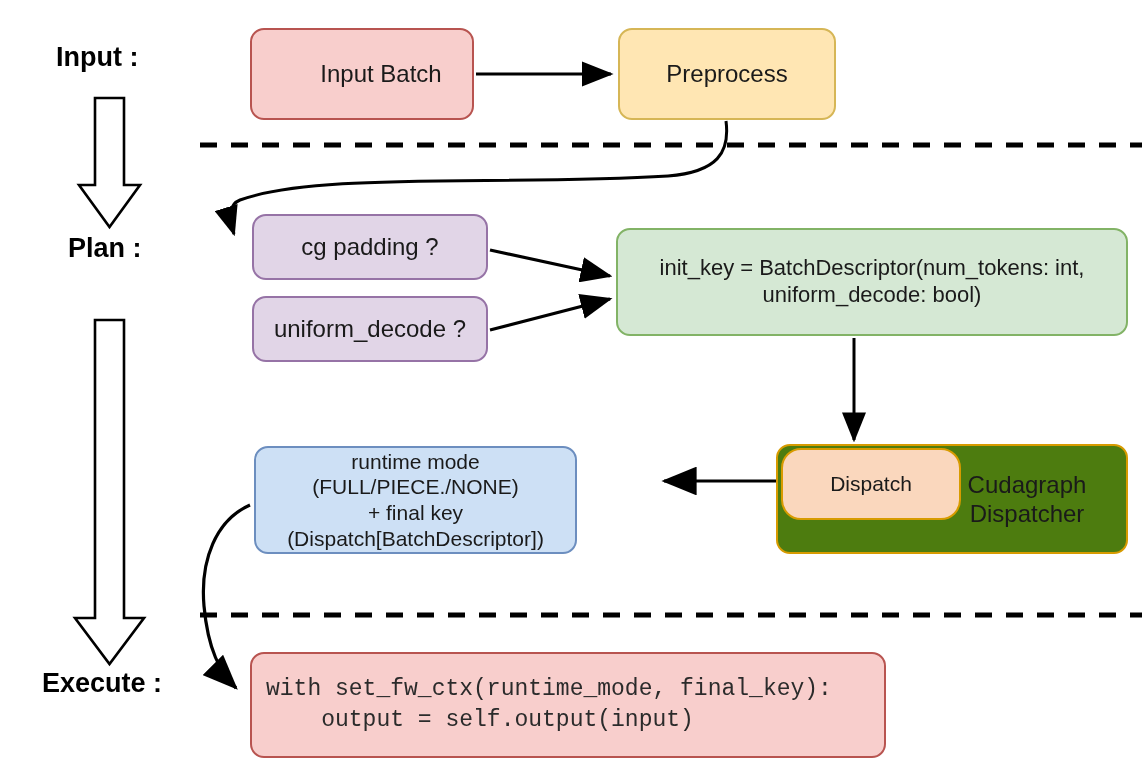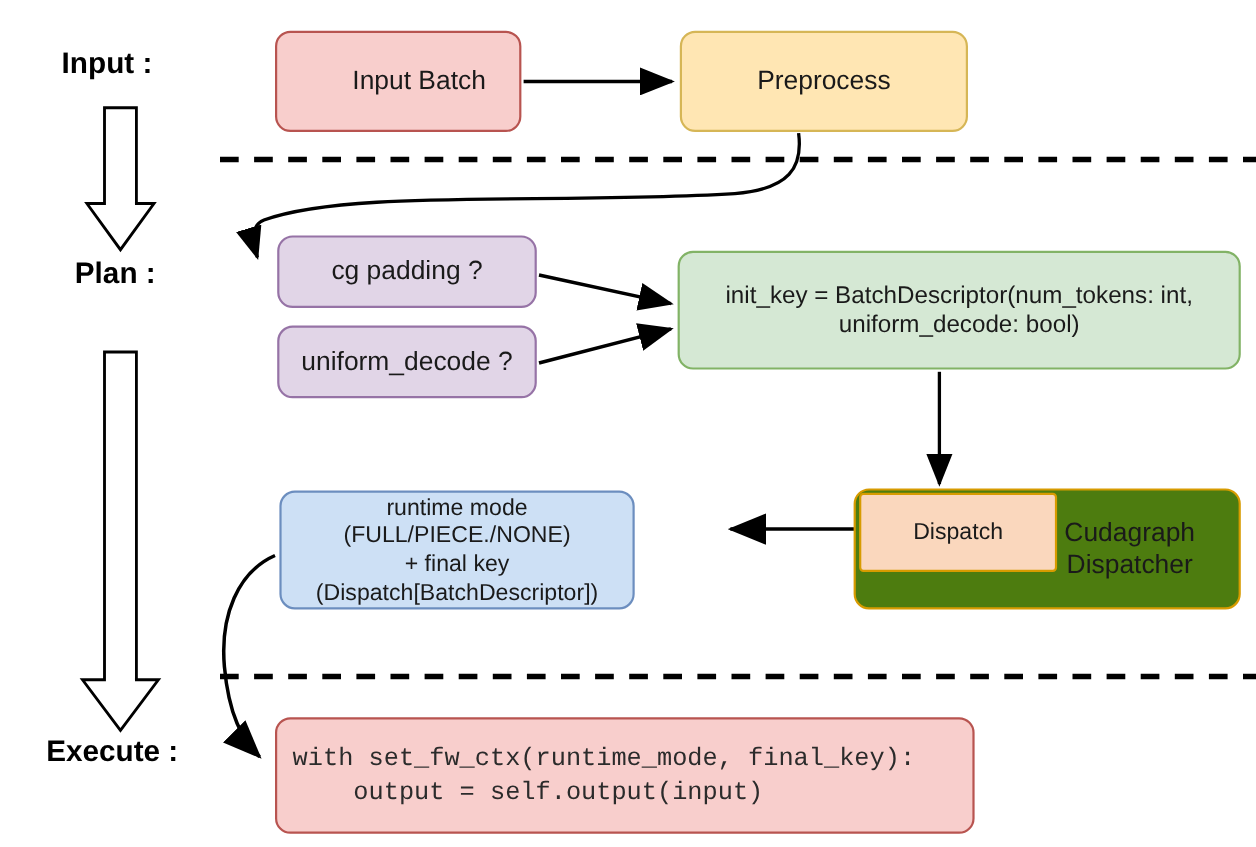--- a/index.html
+++ b/index.html
@@ -54,21 +54,21 @@
     justify-content: flex-start;
     text-align: left;
     white-space: pre;
     padding-left: 14px;
     line-height: 1.35;
     color: #2b2b2b;
   }
 
   
   #node-input-batch { left: 222px; top: 28px;  width: 224px; height: 92px;  font-size: 24px; padding-left: 38px; }
-  #node-preprocess  { left: 590px; top: 28px;  width: 262px; height: 92px;  font-size: 24px; }
+  #node-preprocess  { left: 590px; top: 28px;  width: 218px; height: 92px;  font-size: 24px; }
   #node-cg-padding  { left: 224px; top: 214px; width: 236px; height: 66px;  font-size: 24px; }
   #node-uniform-dec { left: 224px; top: 296px; width: 236px; height: 66px;  font-size: 24px; }
   #node-init-key    { left: 588px; top: 228px; width: 512px; height: 108px; font-size: 22px; padding: 0 12px; }
   #node-dispatcher  { left: 748px; top: 444px; width: 352px; height: 110px; font-size: 24px; padding-left: 150px; }
   #node-dispatch    { left: 753px; top: 448px; width: 180px; height: 72px;  font-size: 21px; }
   #node-runtime     { left: 226px; top: 446px; width: 323px; height: 108px; font-size: 21px; }
   #node-code        { left: 222px; top: 652px; width: 636px; height: 106px; }
 </style>
 </head>
 <body>
@@ -132,21 +132,21 @@
       <span>init_key = BatchDescriptor(num_tokens: int,</span><br>
       <span>uniform_decode: bool)</span>
     </span>
   </div>
 
   <div class="node" id="node-dispatcher" style="background:#4d7c0f; border-color:#d79b00; white-space:pre-line;">
     <span>Cudagraph
 Dispatcher</span>
   </div>
 
-  <div class="node" id="node-dispatch" style="background:#fad7bd; border-color:#d79b00; border-radius:4px;">
+  <div class="node" id="node-dispatch" style="background:#fad7bd; border-color:#d79b00; border-radius:20px;">
     <span>Dispatch</span>
   </div>
 
   <div class="node" id="node-runtime" style="background:#cde0f5; border-color:#6c8ebf;">
     <span>
       <span>runtime mode (FULL/PIECE./NONE)</span><br>
       <span>+ final key (Dispatch[BatchDescriptor])</span>
     </span>
   </div>
 

